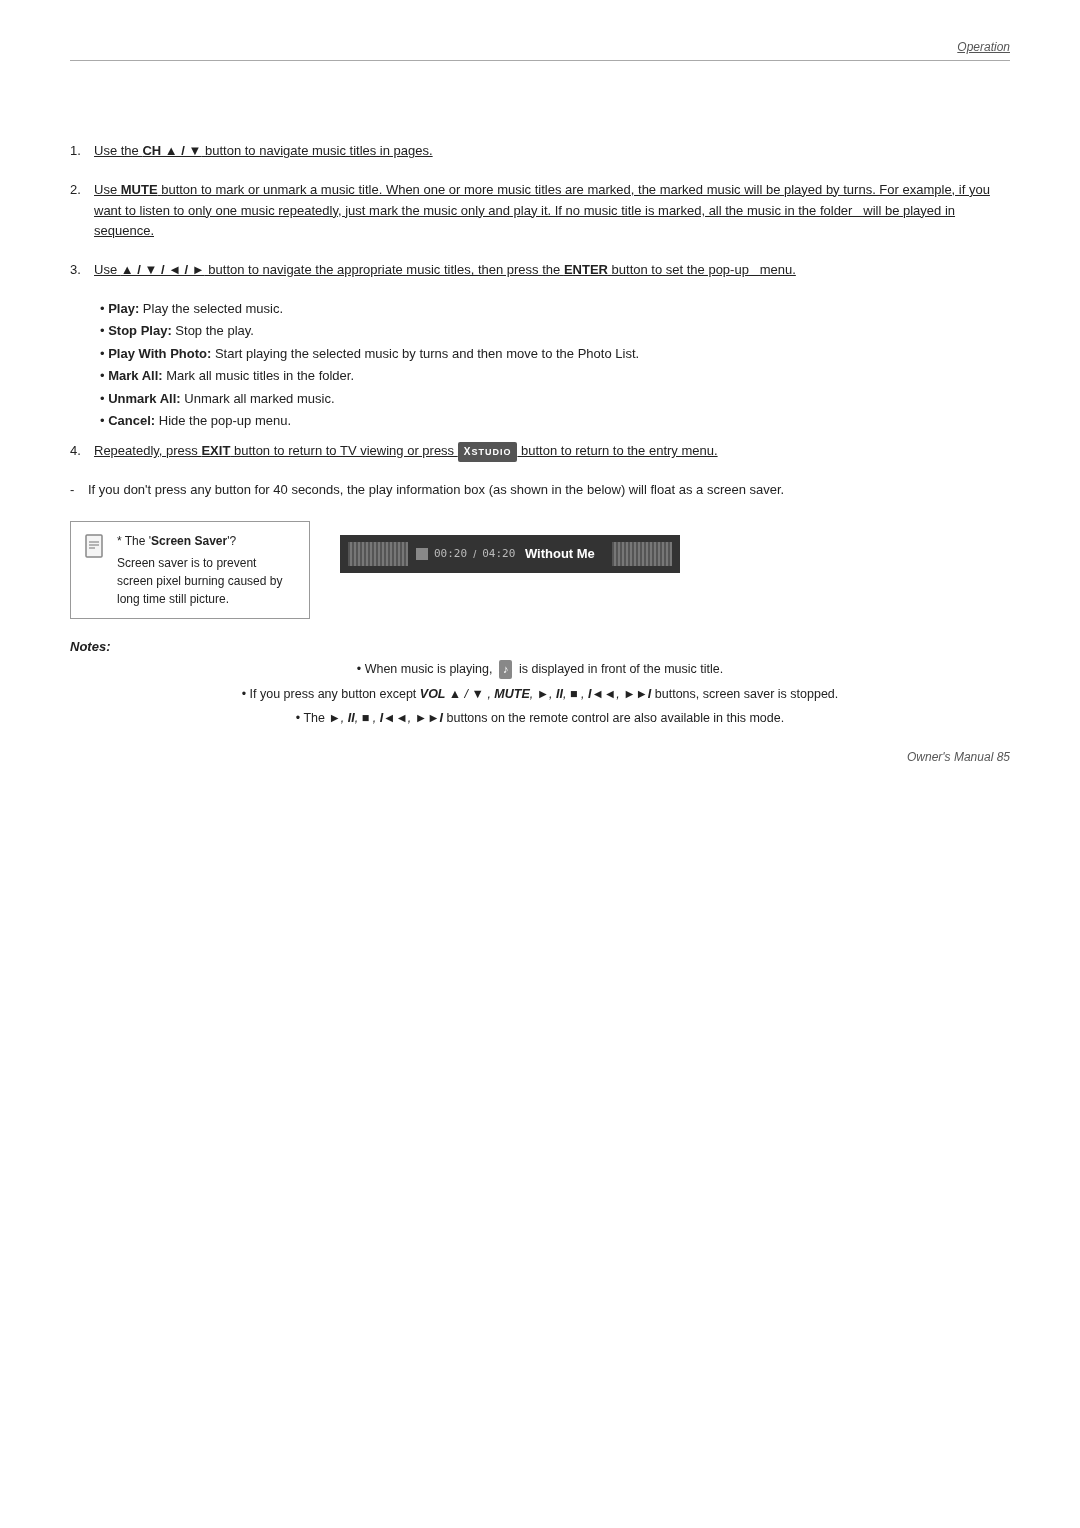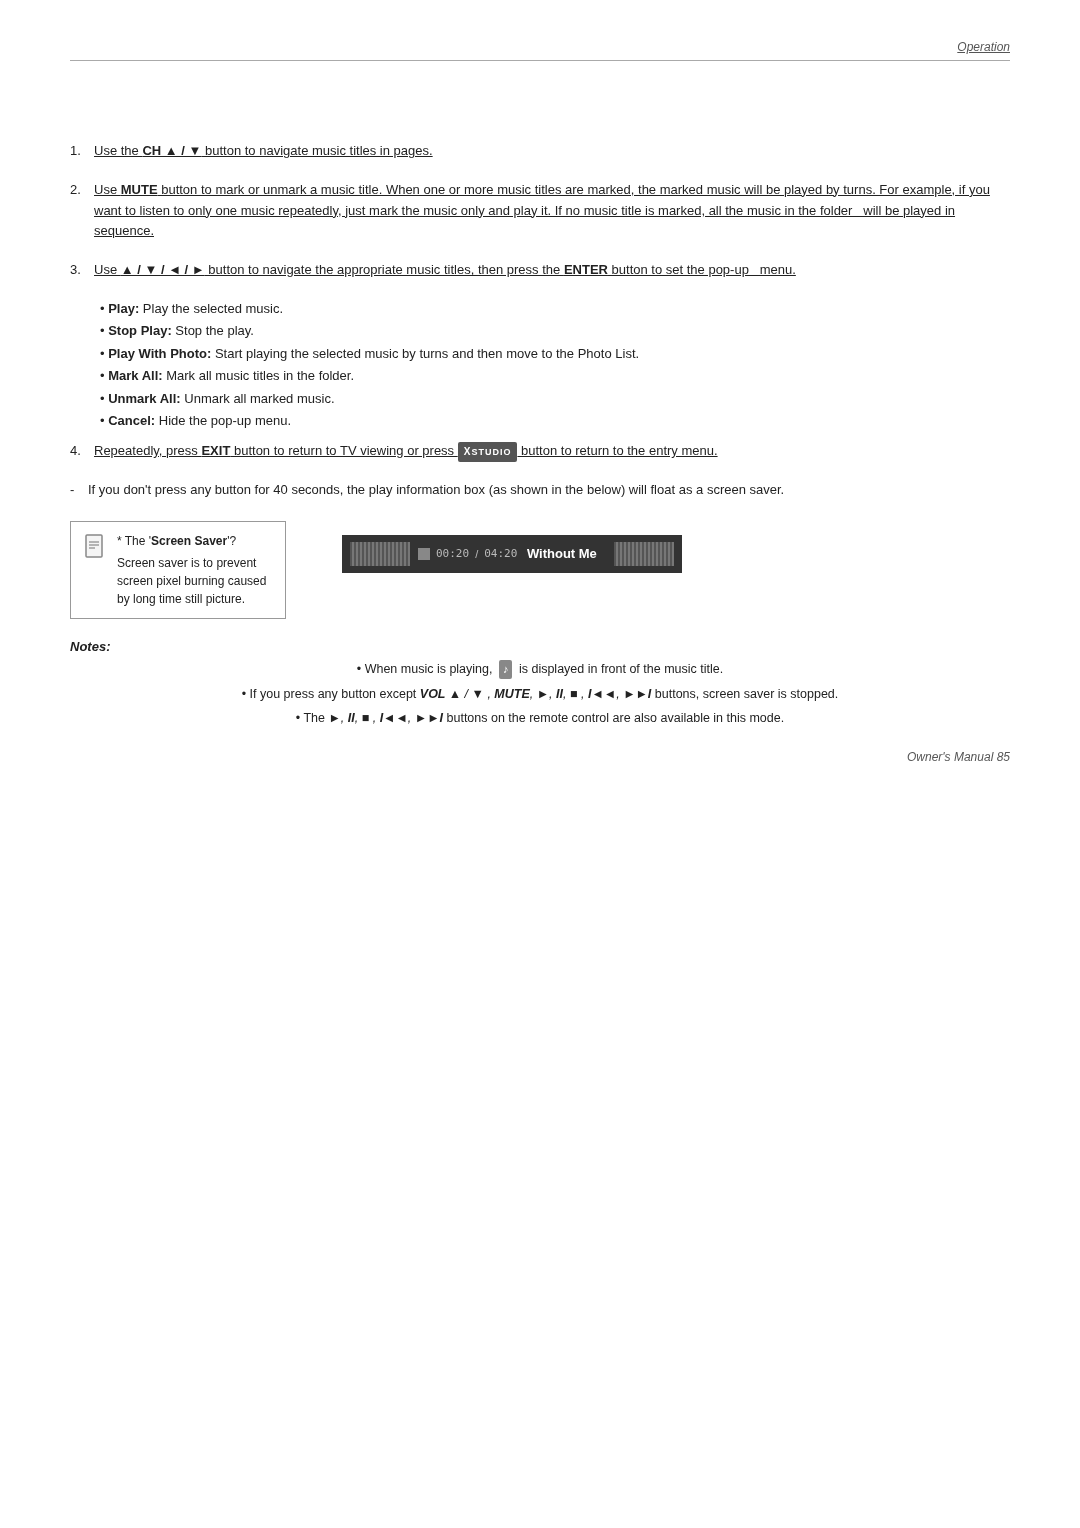--- a/index.html
+++ b/index.html
@@ -59,21 +59,21 @@
     b, strong { font-weight: bold; }
     .screen-saver-section {
       display: flex;
       gap: 30px;
       margin: 20px 0 20px 0;
       align-items: flex-start;
     }
     .info-box {
       border: 1px solid #999;
       padding: 10px 14px;
-      width: 216px;
+      width: 240px;
       background: #fff;
       display: flex;
       gap: 10px;
       align-items: flex-start;
     }
     .info-box-icon {
       font-size: 22px;
       color: #555;
       margin-top: 2px;
     }
@@ -245,21 +245,21 @@
             <line x1="4" y1="11" x2="14" y2="11" stroke="#888" stroke-width="1.2"></line>
             <line x1="4" y1="14" x2="10" y2="14" stroke="#888" stroke-width="1.2"></line>
           </svg>
         </div>
         <div class="info-box-text">
           <div>* The '<b>Screen Saver</b>'?</div>
           <div style="margin-top:4px;">Screen saver is to prevent screen pixel burning caused by long time still picture.</div>
         </div>
       </div>
 
-      <div style="display:flex; flex-direction:column; justify-content:flex-start;margin-left:26px;">
+      <div style="display:flex; flex-direction:column; justify-content:flex-start;">
         <div class="player-bar">
           <div class="player-bar-pattern"></div>
           <div class="player-bar-info">
             <div class="player-bar-stop-icon"></div>
             <span class="player-bar-time">00:20</span>
             <span style="color:#bbb;font-size:11px;">/</span>
             <span class="player-bar-time">04:20</span>
             <span class="player-bar-title">&nbsp;Without Me</span>
           </div>
           <div class="player-bar-pattern-right"></div>

